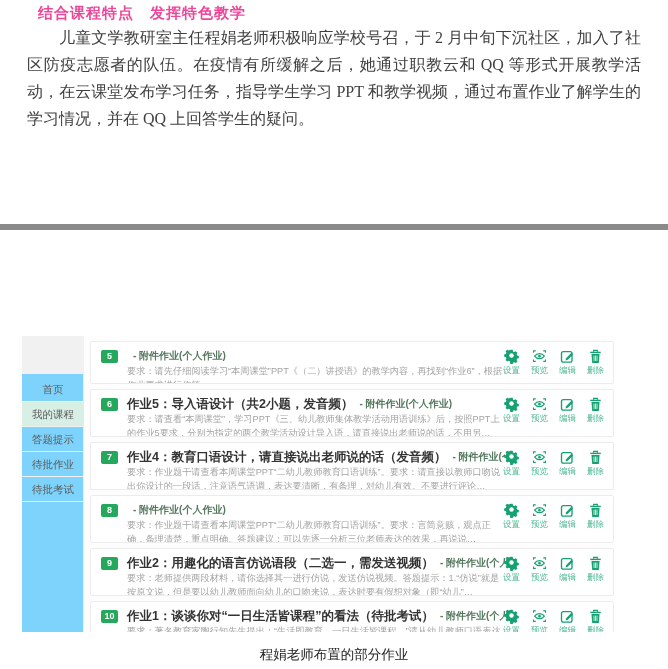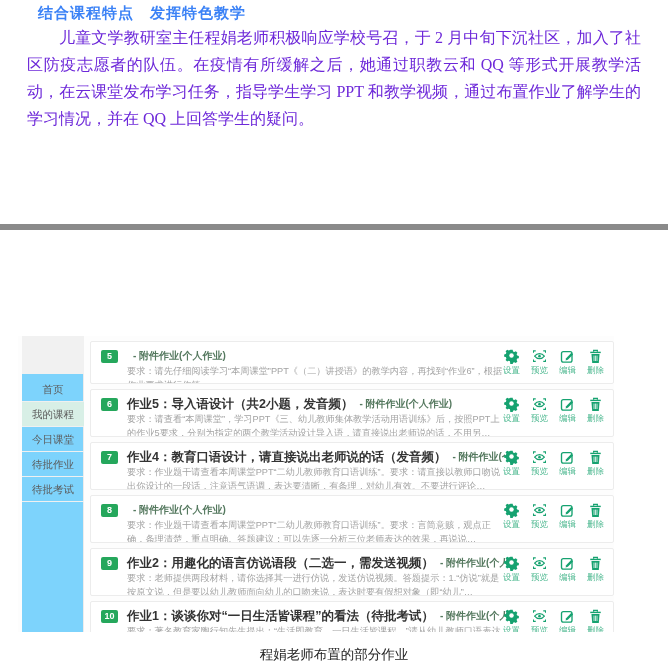--- a/index.html
+++ b/index.html
@@ -1,24 +1,24 @@
 <!DOCTYPE html>
 <html><head>
 <meta charset="utf-8">
 <style>
   * { margin:0; padding:0; box-sizing:border-box; }
   html,body { width:668px; height:669px; background:#fff; overflow:hidden;
               font-family:"Liberation Sans","DejaVu Sans",sans-serif; }
   .doc { position:absolute; inset:0; }
 
   .doc-heading { position:absolute; top:4px; left:38px; font-family:"Liberation Serif","DejaVu Serif",serif;
-                 font-size:15px; font-weight:bold; color:#3b82f6; letter-spacing:1px;text-align:right; }
+                 font-size:15px; font-weight:bold; color:#ec4899; letter-spacing:1px;text-align:right; }
   .doc-paragraph { position:absolute; top:24px; left:27px; width:614px;
                    font-family:"Liberation Serif","DejaVu Serif",serif;
-                   font-size:16px; line-height:27px; color:#6d28d9; text-align:justify; text-indent:2em; }
+                   font-size:16px; line-height:27px; color:#404040; text-align:justify; text-indent:2em; }
 
   .divider { position:absolute; top:224px; left:0; width:668px; height:6px; background:#8a8a8a; }
 
   
   .shot { position:absolute; top:336px; left:18px; width:596px; height:296px; background:#fdfdfd; overflow:hidden; }
 
   .sidebar { position:absolute; left:4px; top:0; width:62px; height:296px; background:#7dd3fc; border-right:1px solid #ececec; }
   .sidebar-header { position:absolute; left:0; top:0; width:62px; height:38px; background:#f1f1f1; }
   .menu { position:absolute; left:0; top:41px; width:62px; }
   .menu-item { height:25px; line-height:25px; text-align:center; font-size:10.5px; color:#5a5a5a;
@@ -66,21 +66,21 @@
       <div class="menu">
   <div class="menu-item">
     <span>首页</span>
   </div>
 
   <div class="menu-item active">
     <span>我的课程</span>
   </div>
 
   <div class="menu-item">
-    <span>今日课堂</span>
+    <span>答题提示</span>
   </div>
 
   <div class="menu-item">
     <span>待批作业</span>
   </div>
 
   <div class="menu-item">
     <span>待批考试</span>
   </div>
 </div>

